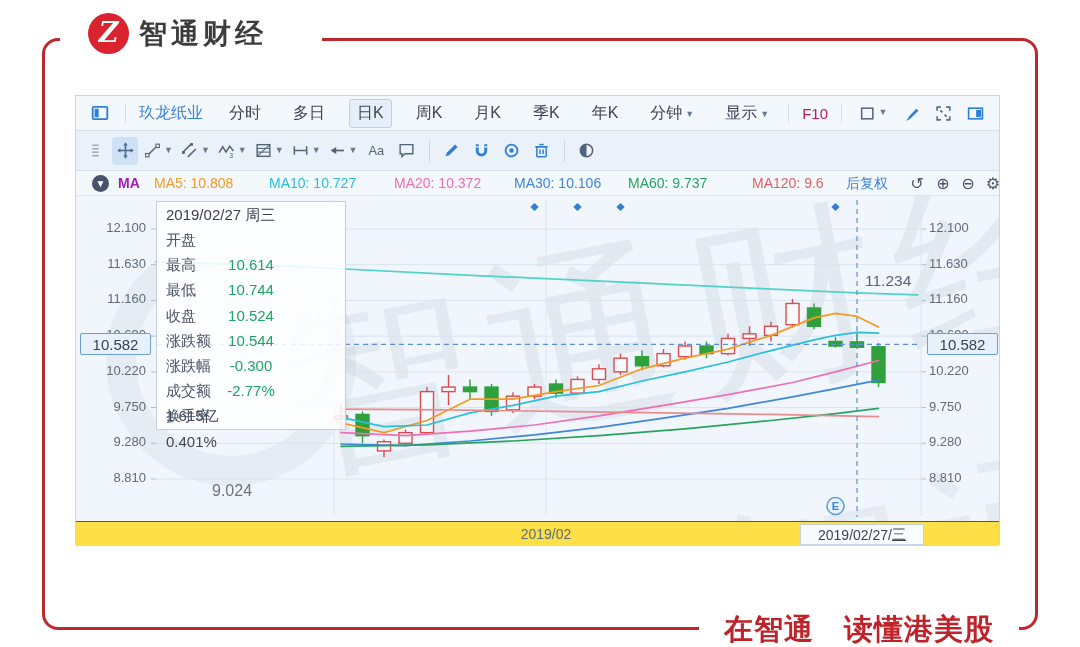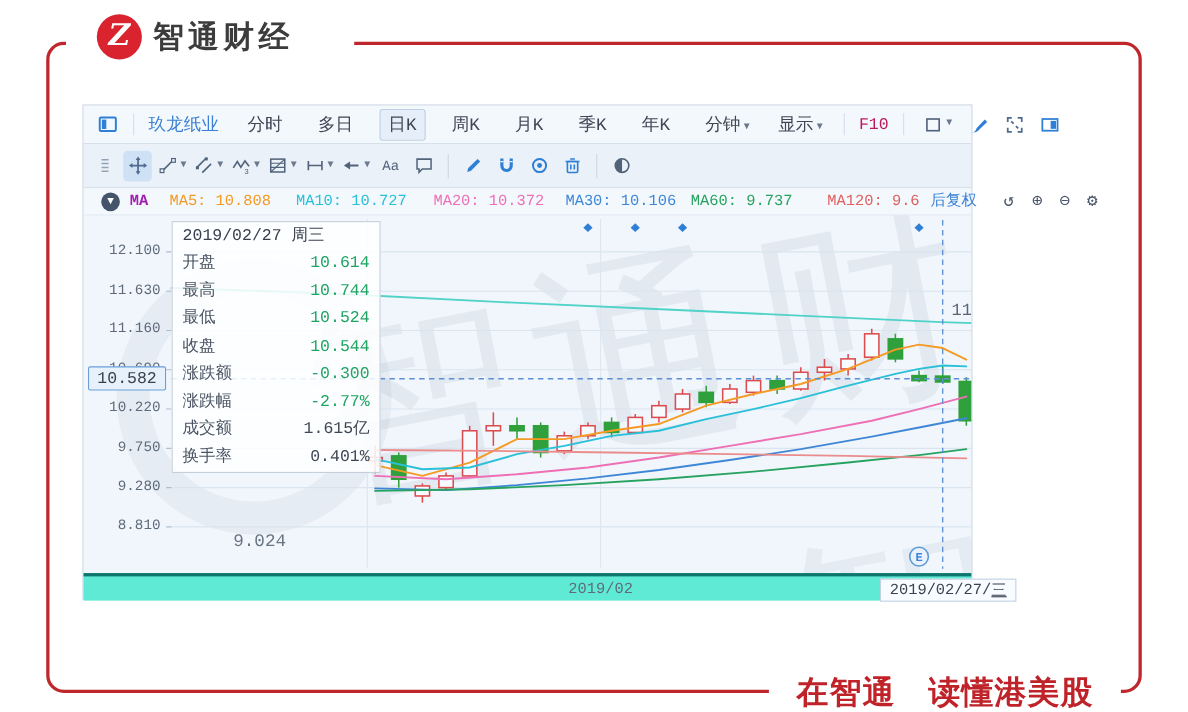--- a/index.html
+++ b/index.html
@@ -10,21 +10,21 @@
   .frame{position:absolute;left:42px;top:38px;width:996px;height:592px;border:3px solid #c0272d;border-radius:16px;}
   .gapcover{position:absolute;background:#fff;z-index:2;}
   .gap-top{left:60px;top:32px;width:262px;height:13px;}
   .gap-bottom{left:699px;top:620px;width:320px;height:15px;}
   .logo{position:absolute;left:88px;top:13px;display:flex;align-items:center;z-index:3;}
   .logo-circle{width:41px;height:41px;border-radius:50%;background:#d9232e;display:flex;align-items:center;justify-content:center;}
   .logo-z{color:#fff;font-family:"DejaVu Serif","Liberation Serif",serif;font-style:italic;font-weight:bold;font-size:27px;line-height:1;transform:translateY(-1px);}
   .logo-text{margin-left:10px;font-size:28px;font-weight:700;color:#3c3c3c;letter-spacing:4px;}
   .slogan{position:absolute;left:703px;top:610px;width:312px;text-align:center;font-size:29px;font-weight:800;color:#bf2329;letter-spacing:1px;z-index:3;white-space:nowrap;}
   
-  .app{position:absolute;left:75px;top:95px;width:809px;height:450px;background:#eef4fa;border:1px solid #c9d5e2;z-index:1;font-family:Liberation Mono, monospace;}
+  .app{position:absolute;left:75px;top:95px;width:925px;height:450px;background:#eef4fa;border:1px solid #c9d5e2;z-index:1;}
   .tabbar{height:35px;display:flex;align-items:center;background:#f3f8fd;border-bottom:1px solid #d6e0eb;padding:0 8px;font-size:16px;color:#3f4654;}
   .vsep{width:1px;height:20px;background:#d4deea;margin:0 9px;flex:none;}
   .stock-name{color:#3a7fd2;margin:0 10px 0 4px;white-space:nowrap;}
   .tab{padding:3px 7px;margin:0 8px;white-space:nowrap;cursor:default;border:1px solid transparent;}
   .tab.active{border:1px solid #bfd0e2;background:#e6eff9;border-radius:3px;}
   .caret{display:inline-block;font-size:9px;color:#6b7b8d;margin-left:3px;transform:translateY(-1px);}
   .tb-right{margin-left:auto;display:flex;align-items:center;}
   .f10{font-size:15px;color:#be185d;padding:0 4px;}
   .icon-btn{width:24px;height:24px;display:flex;align-items:center;justify-content:center;margin:0 4px;}
   .toolbar{height:40px;display:flex;align-items:center;background:#eaf1f9;border-bottom:1px solid #d6e0eb;padding:0 4px;}
@@ -42,26 +42,26 @@
   .wm-text{position:absolute;font-size:190px;font-weight:400;color:rgba(150,165,185,0.16);letter-spacing:18px;white-space:nowrap;transform:rotate(-11deg);z-index:0;line-height:1;}
   .wm-circle{position:absolute;left:30px;top:40px;width:250px;height:250px;border:30px solid rgba(150,165,185,0.12);border-radius:50%;z-index:0;}
   .chart-svg{position:absolute;left:0;top:0;z-index:2;}
   .ytick{position:absolute;font-size:13px;color:#5f6b7a;z-index:3;width:68px;}
   .ytick.l{left:2px;text-align:right;}
   .ytick.r{left:853px;text-align:left;}
   .price-box{position:absolute;width:71px;height:22px;border:1px solid #6a9fd8;background:#e7f1fc;border-radius:2px;
              font-size:15px;color:#39414e;display:flex;align-items:center;justify-content:center;z-index:6;}
   .tooltip{position:absolute;left:80px;top:5px;width:190px;background:rgba(255,255,255,0.86);border:1px solid #c5cfdb;z-index:8;font-size:15px;}
   .t-head{height:25px;line-height:25px;padding:0 9px;color:#39404d;}
-  .t-row{display:flex;justify-content:space-between;height:25.2px;line-height:25.2px;padding:0 9px;}
+  .t-row{display:flex;justify-content:space-between;height:25.2px;line-height:25.2px;padding:0 9px;flex-direction:column;}
   .t-label{color:#4a5463;}
   .t-val{color:#3f4754;}
   .t-val.green{color:#1fa463;text-align:center;}
   
-  .xaxis{height:25px;position:relative;background:#5eead4;border-top:3px solid #0f766e;font-size:14px;color:#5f6b7a;}
+  .xaxis{height:25px;position:relative;background:#fde047;border-top:1px solid #0f766e;font-size:14px;color:#5f6b7a;}
   .x-month{position:absolute;left:430px;top:0;width:80px;text-align:center;line-height:25px;}
   .x-datebox{position:absolute;left:724px;top:2px;width:124px;height:21px;background:#f8fbff;border:1px solid #c2d2e4;
              display:flex;align-items:center;justify-content:center;color:#3c4350;font-size:14px;}
   .x-datebox u{text-decoration:underline;}
 </style>
 </head>
 <body>
 
 <div class="canvas">
 

